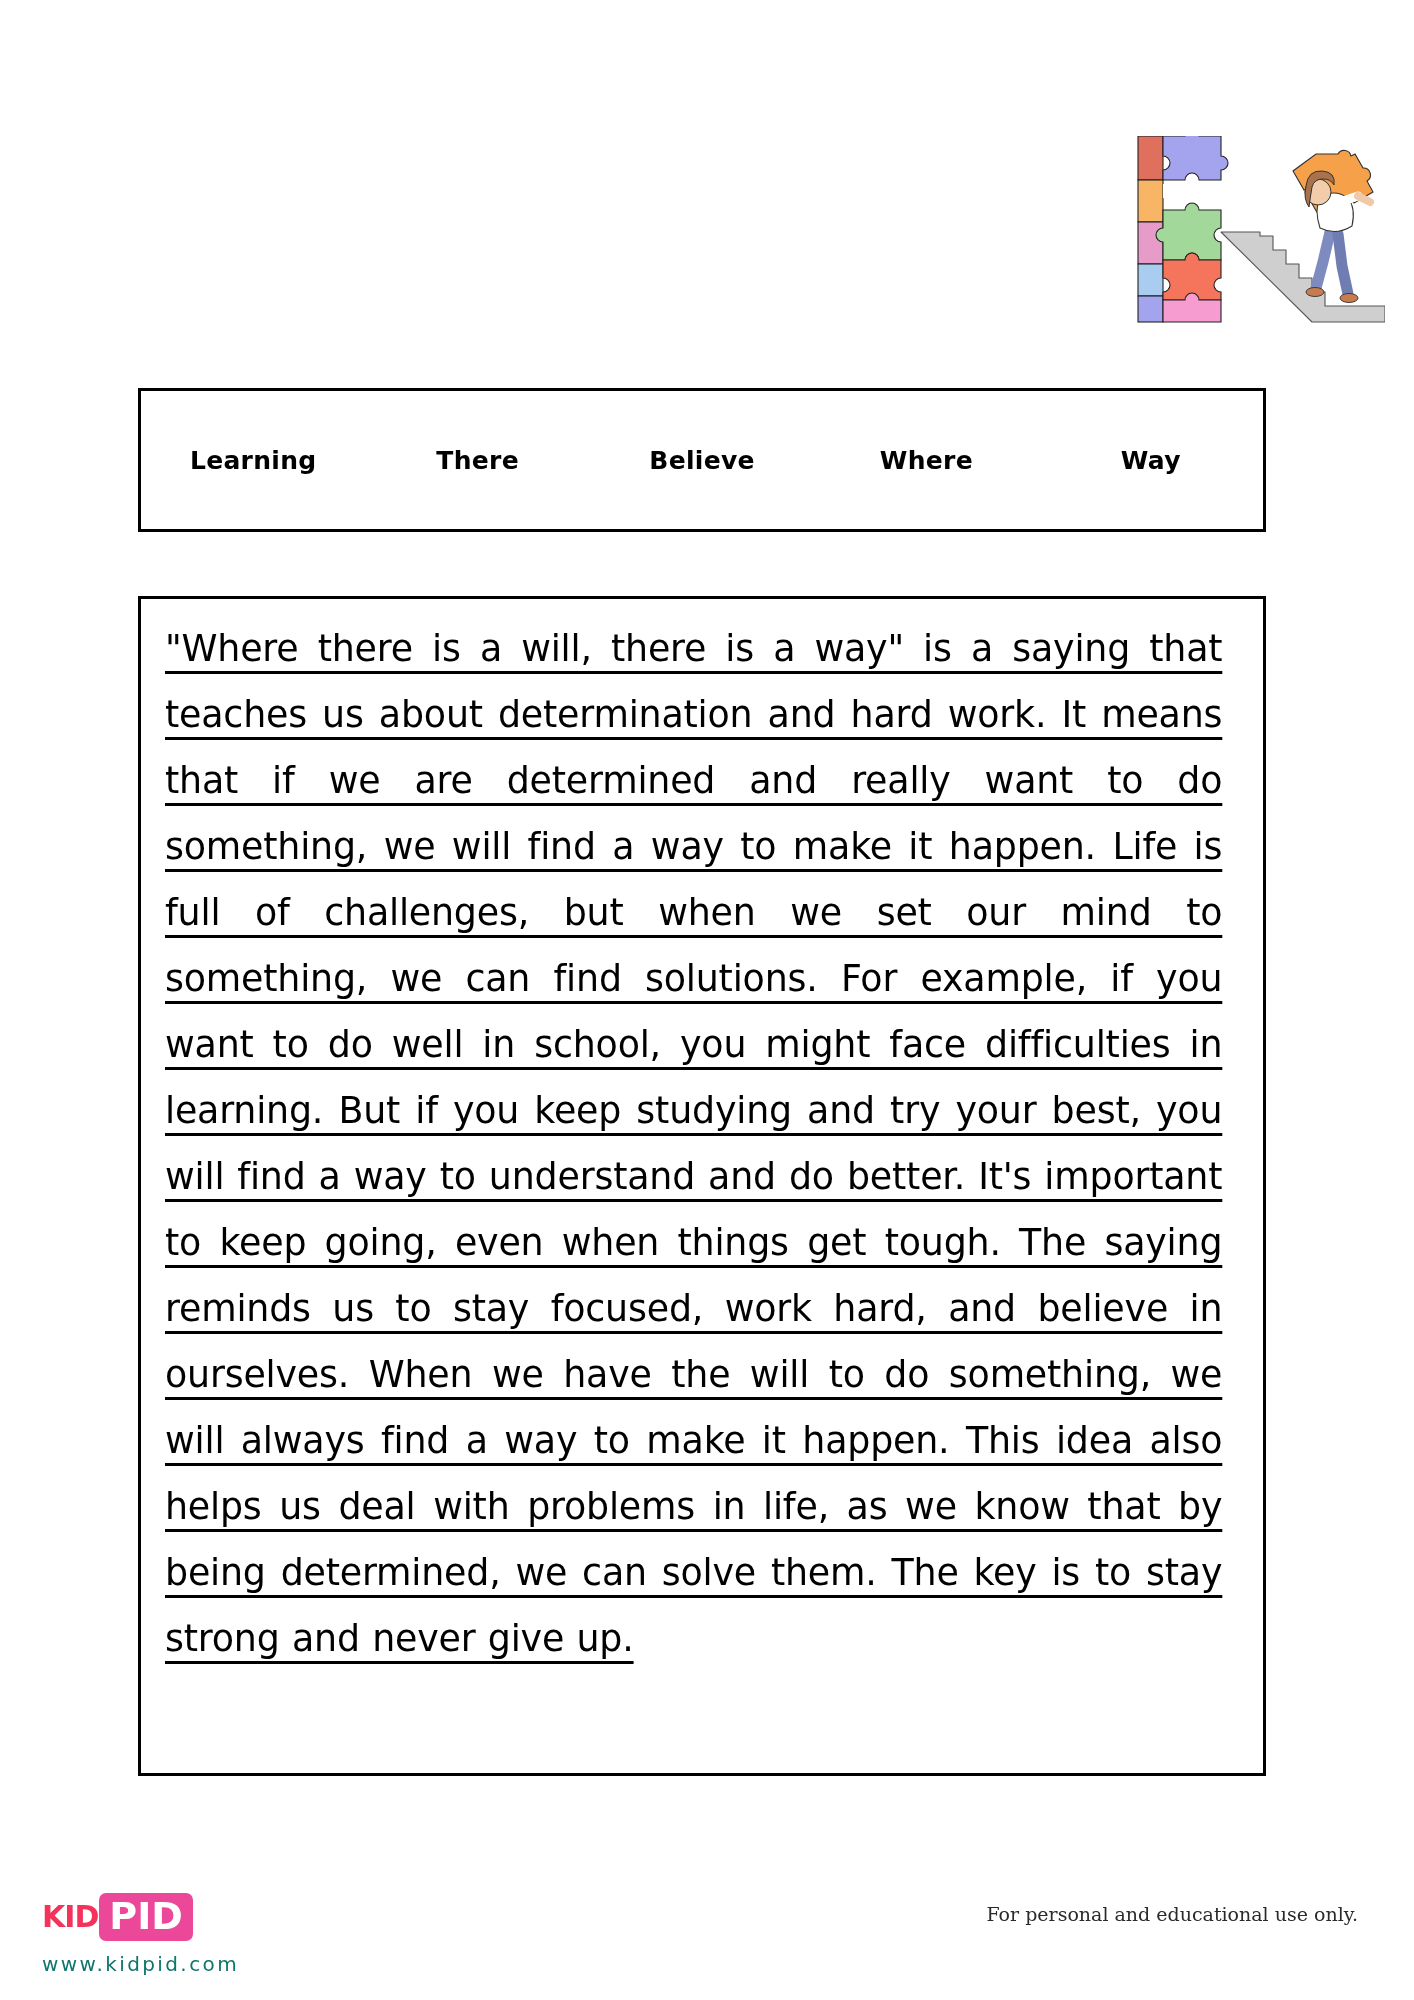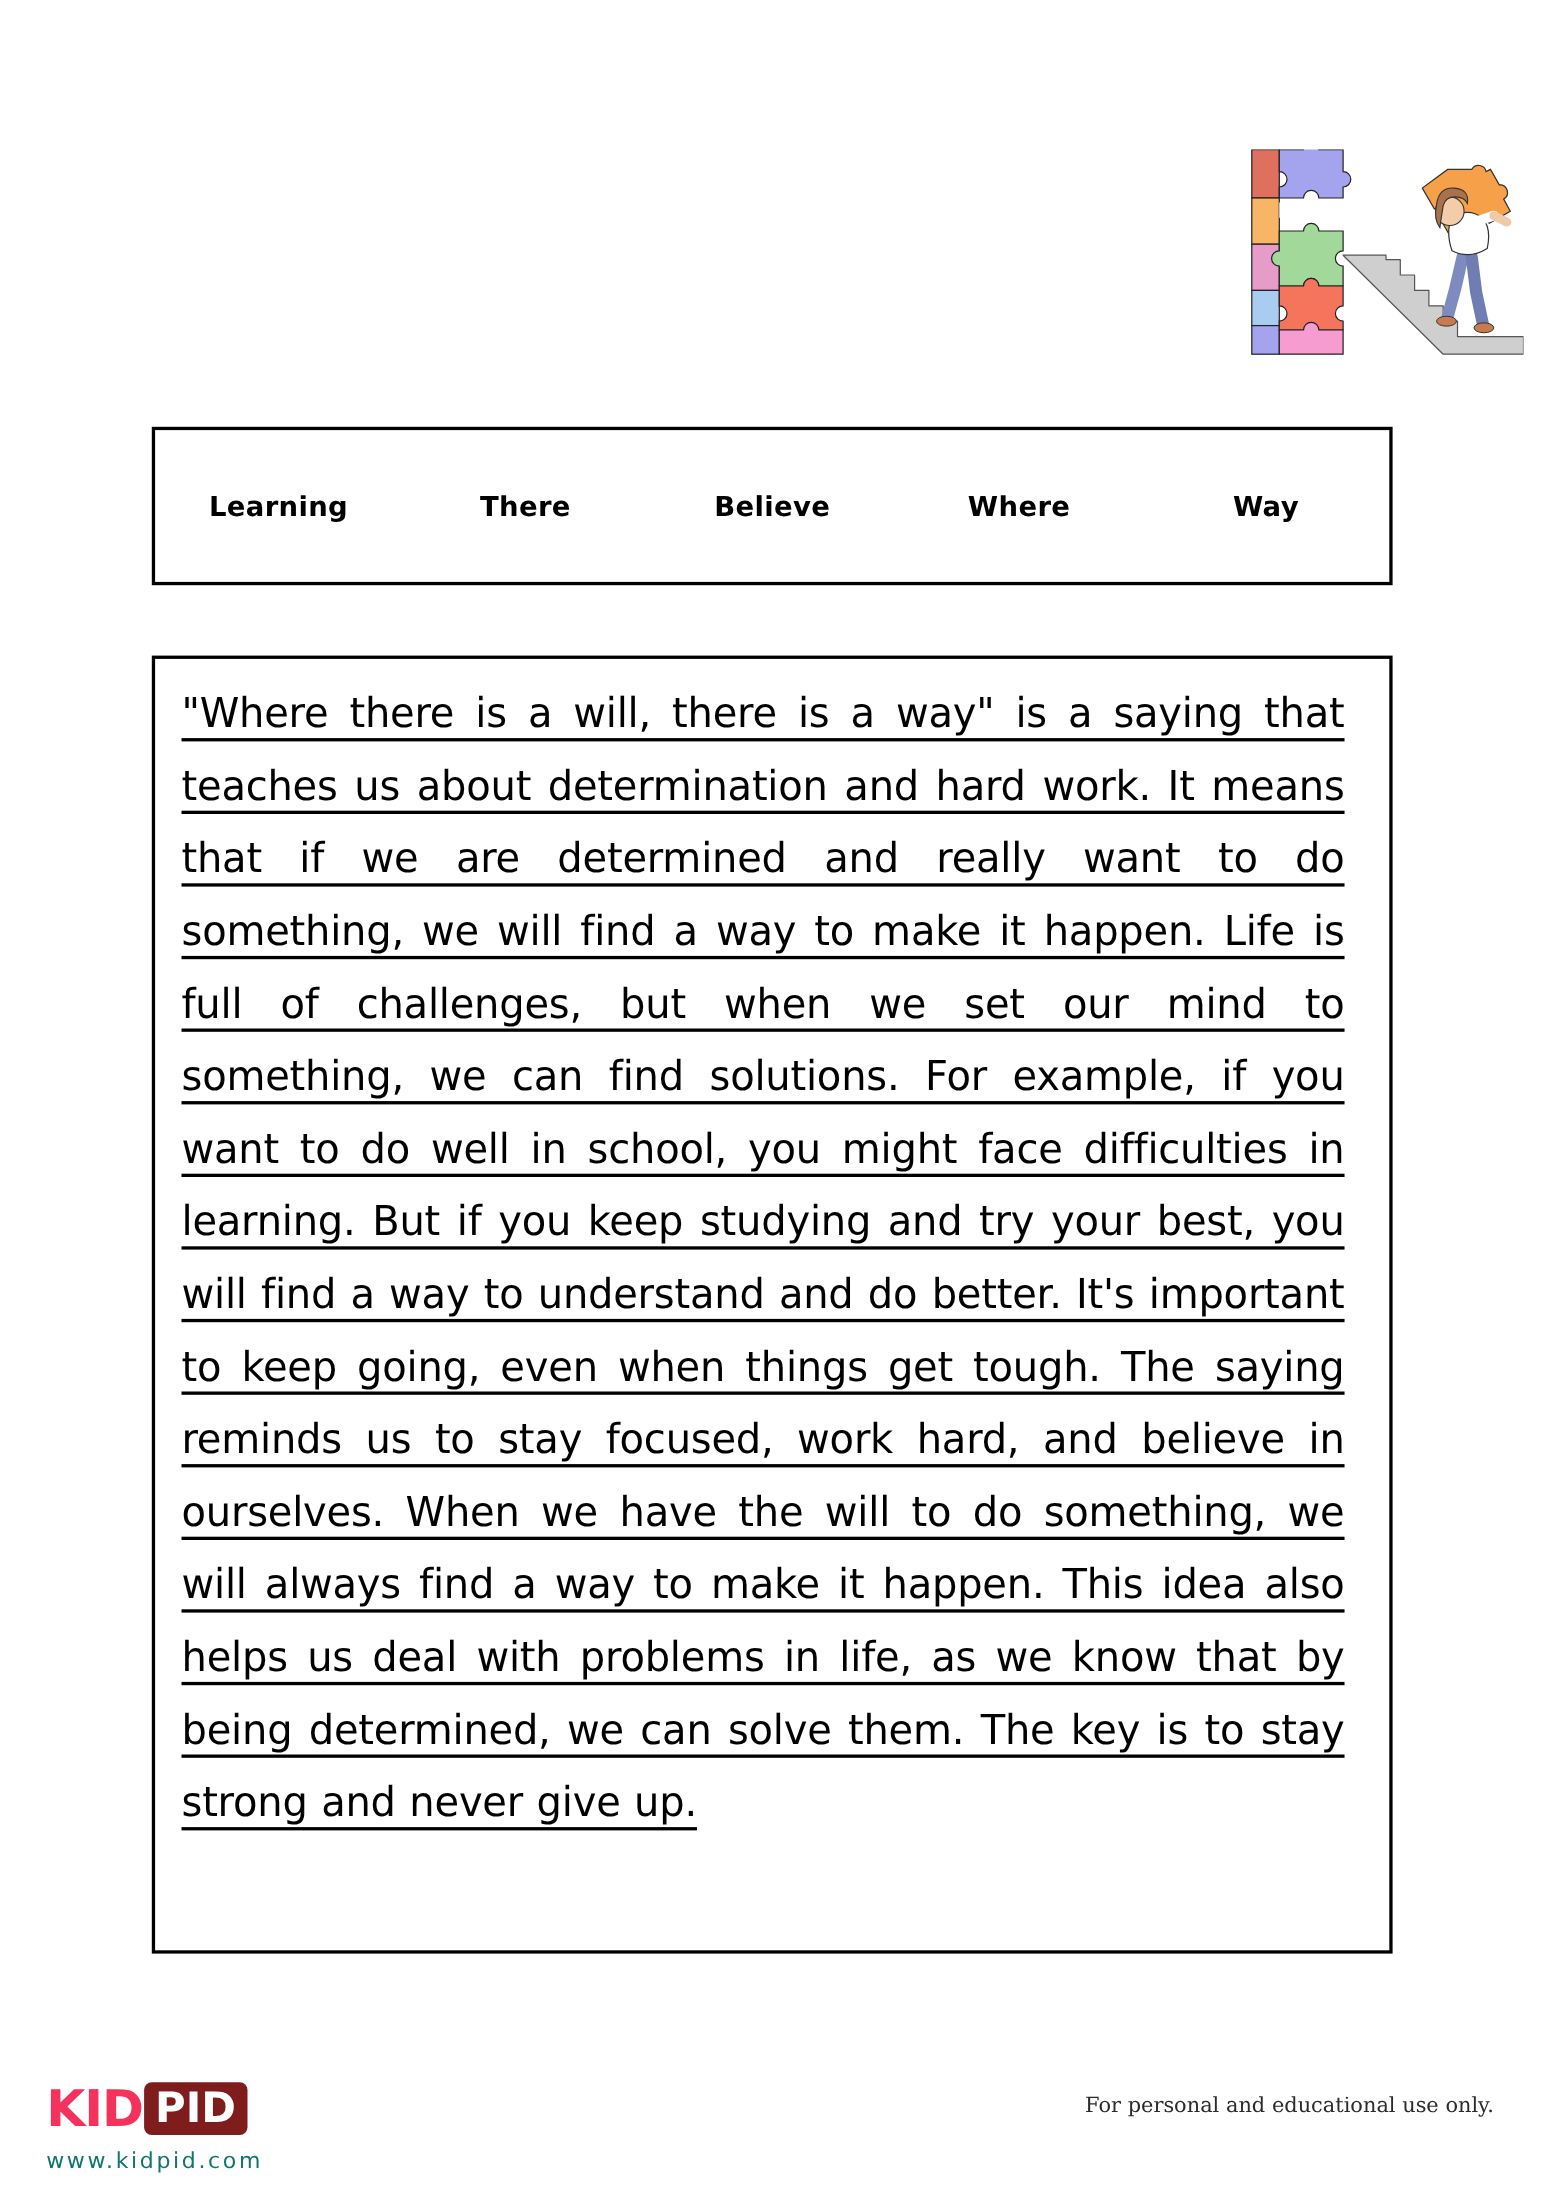--- a/index.html
+++ b/index.html
@@ -128,31 +128,31 @@
     width: 330px;
   }
   .logo-mark {
     display: flex;
     align-items: center;
     height: 54px;
   }
   .logo-kid {
     font-family: "DejaVu Sans", sans-serif;
     font-weight: bold;
-    font-size: 46px;
+    font-size: 30px;
     color: #F4325C;
     letter-spacing: -1px;
     line-height: 1;
   }
   .logo-pid {
     font-family: "DejaVu Sans", sans-serif;
     font-weight: bold;
     font-size: 38px;
     color: #ffffff;
-    background: #7f1d1d;
+    background: #ec4899;
     border-radius: 7px;
     padding: 4px 10px 6px 10px;
     letter-spacing: 0px;
     line-height: 1;
     margin-left: 1px;
   }
   .logo-url {
     font-family: "DejaVu Sans", sans-serif;
     font-size: 20px;
     color: #0f766e;

